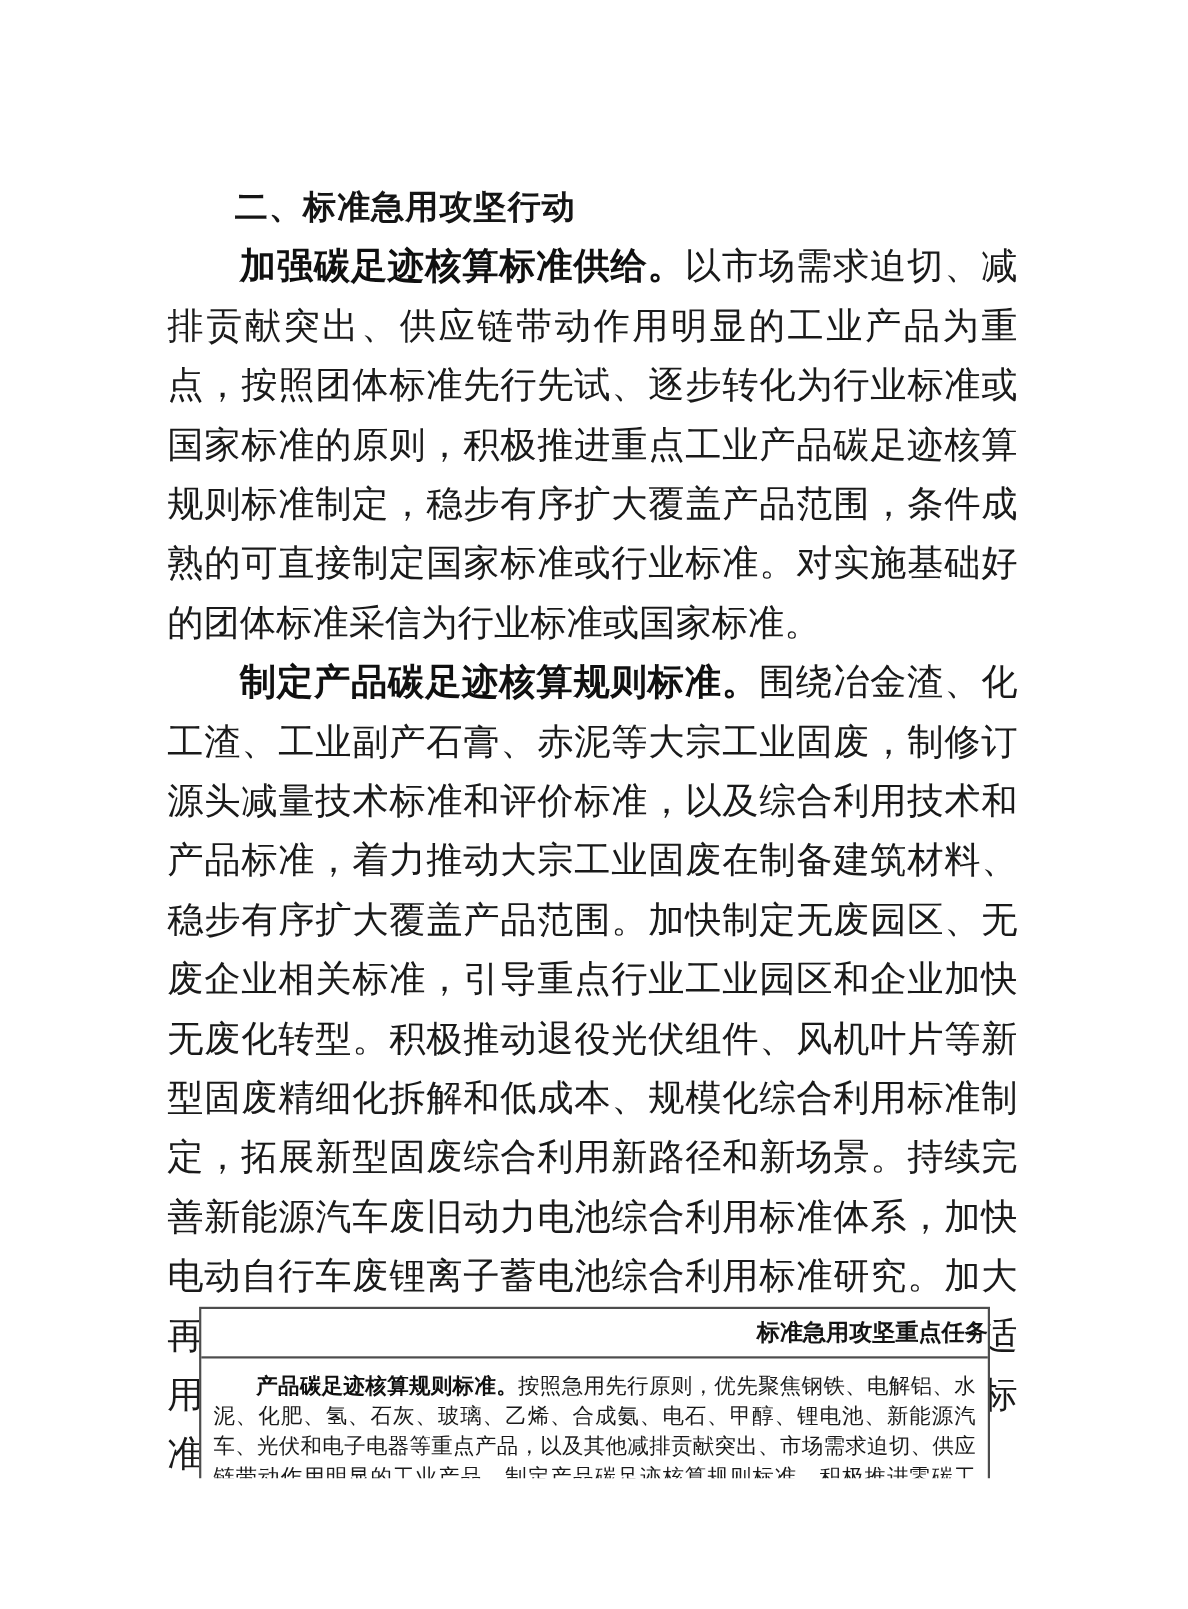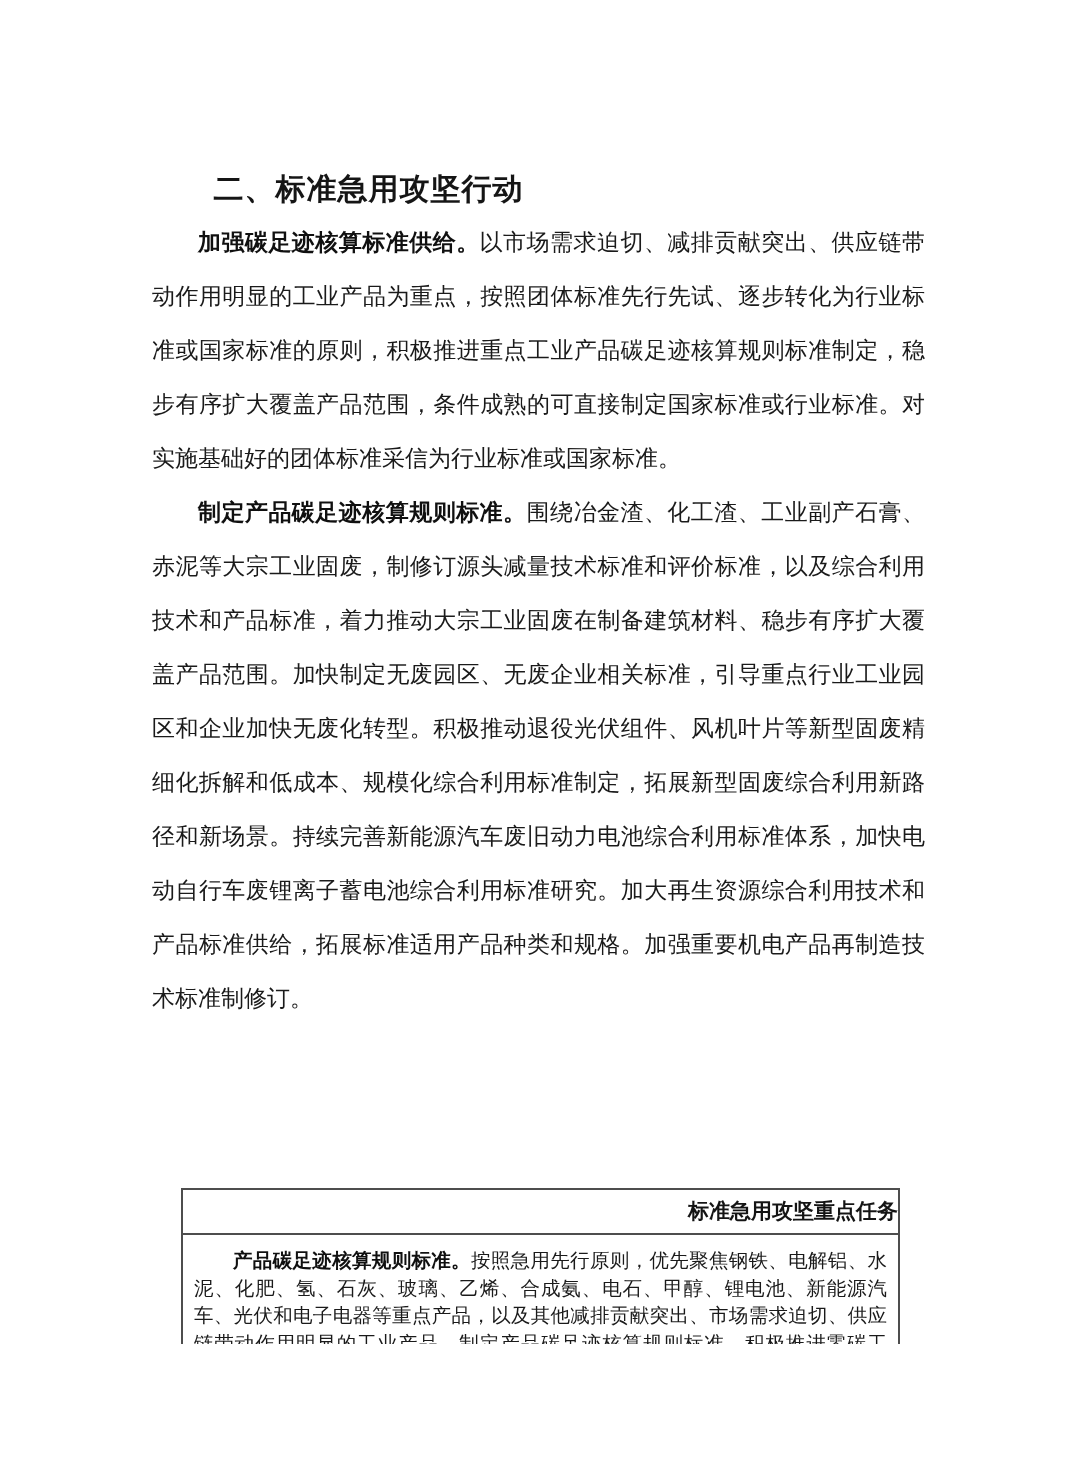--- a/index.html
+++ b/index.html
@@ -27,21 +27,21 @@
     font-size: 30px;
     line-height: 54px;
     font-weight: bold;
     text-indent: 2.05em;
     letter-spacing: 1px;
     color: #151515;
     font-family: "Liberation Sans", "DejaVu Sans", sans-serif;
   }
   .para {
     margin: 0;
-    font-size: 23px;
+    font-size: 33px;
     line-height: 54px;
     text-align: justify;
     text-indent: 2em;
     color: #1a1a1a;
   }
   .lead {
     font-weight: bold;
     color: #101010;
   }
   .task-table {

